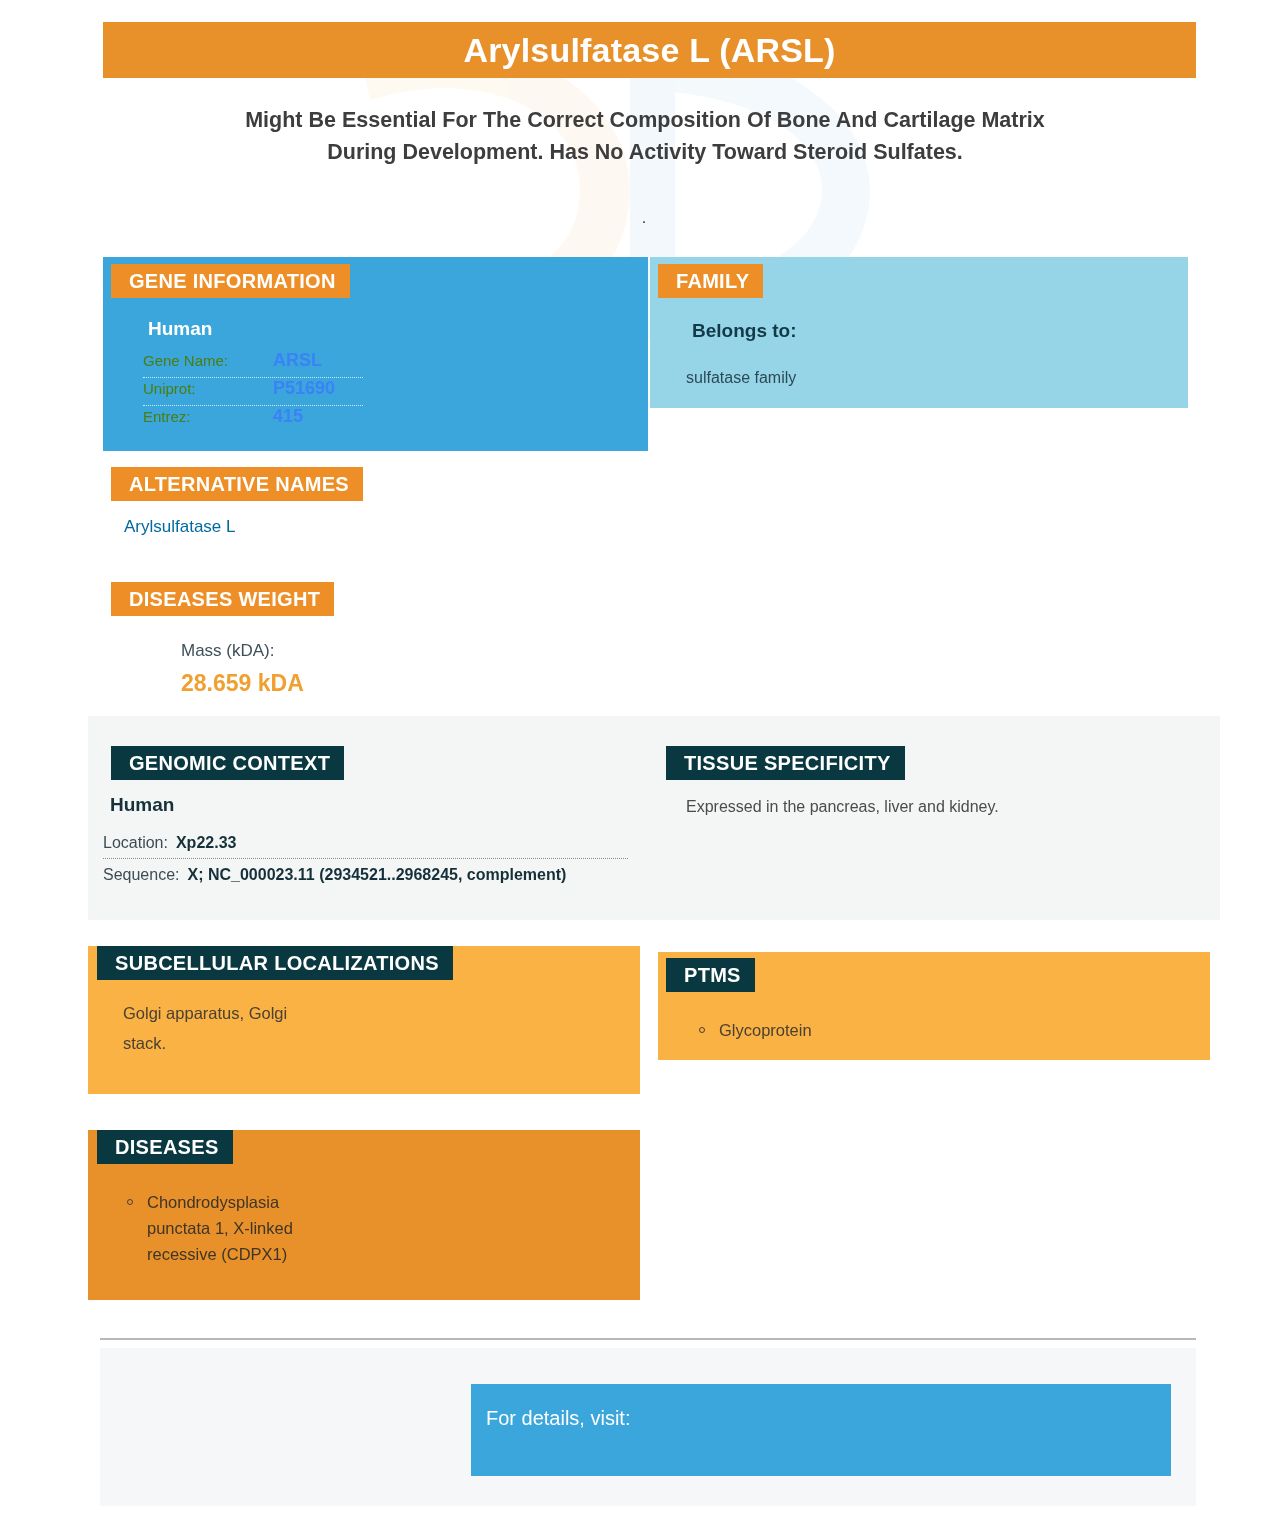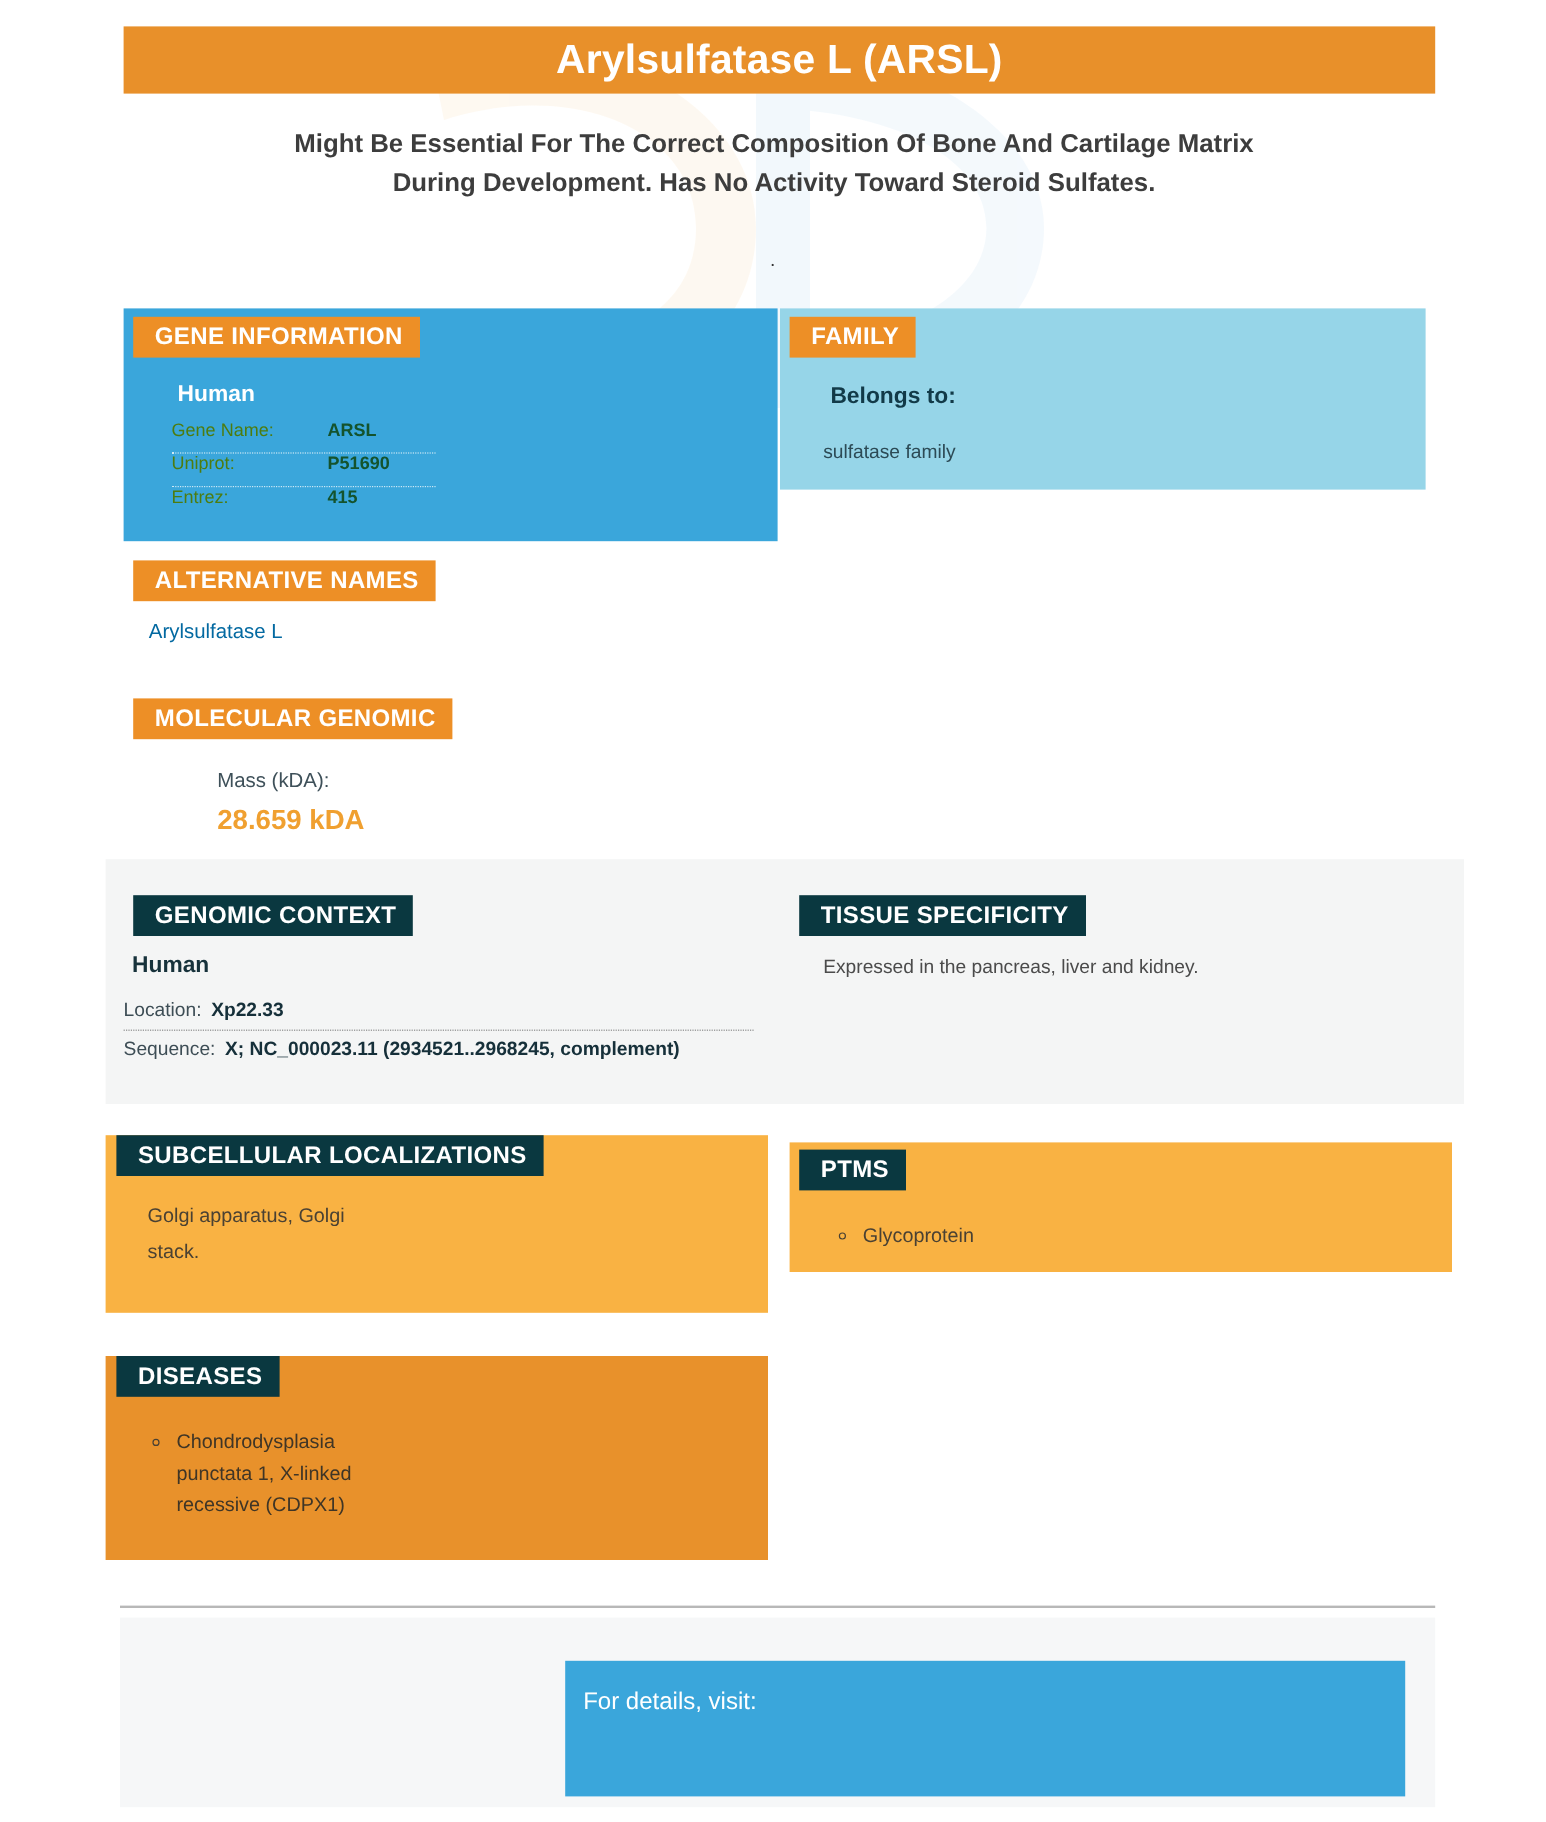--- a/index.html
+++ b/index.html
@@ -122,22 +122,22 @@
     border-bottom: 1px dotted rgba(255,255,255,0.75);
   }
   .gene-row:last-child { border-bottom: none; }
   .gene-row .k {
     color: #4d7c0f;
     font-size: 15px;
     width: 130px;
     flex: 0 0 130px;
   }
   .gene-row .v {
-    color: #14532d;
-    font-size: 15px;
+    color: #3b82f6;
+    font-size: 18px;
     font-weight: bold;
   }
 
   
   .family-panel {
     position: absolute;
     left: 650px;
     top: 257px;
     width: 538px;
     height: 151px;
@@ -328,21 +328,21 @@
     top: 1348px;
     width: 1096px;
     height: 158px;
     background: #f6f7f8;
   }
   .footer-box {
     position: absolute;
     left: 471px;
     top: 1384px;
     width: 700px;
-    height: 113px;
+    height: 92px;
     background: #3aa6db;
     box-sizing: border-box;
     padding: 19px 0 0 15px;
   }
   .footer-line1 {
     color: #ffffff;
     font-size: 20px;
     line-height: 30px;
   }
   .footer-line2 {
@@ -393,21 +393,21 @@
   </div>
 
   <div class="family-panel"></div>
   <div class="tab orange" style="left:658px; top:264px;">FAMILY</div>
   <div class="family-title">Belongs to:</div>
   <div class="family-value">sulfatase family</div>
 
   <div class="tab orange" style="left:111px; top:467px;">ALTERNATIVE NAMES</div>
   <div class="altnames-value">Arylsulfatase L</div>
 
-  <div class="tab orange" style="left:111px; top:582px;">MOLECULAR GENOMIC</div>
+  <div class="tab orange" style="left:111px; top:582px;">DISEASES WEIGHT</div>
   <div class="mw-label">Mass (kDA):</div>
   <div class="mw-value">28.659 kDA</div>
 
   <div class="grey-band"></div>
 
   <div class="tab dark" style="left:111px; top:746px;">GENOMIC CONTEXT</div>
   <div class="genomic-species">Human</div>
   <div class="genomic-rows">
     <div class="genomic-row">
       <span class="k">Location:</span>

